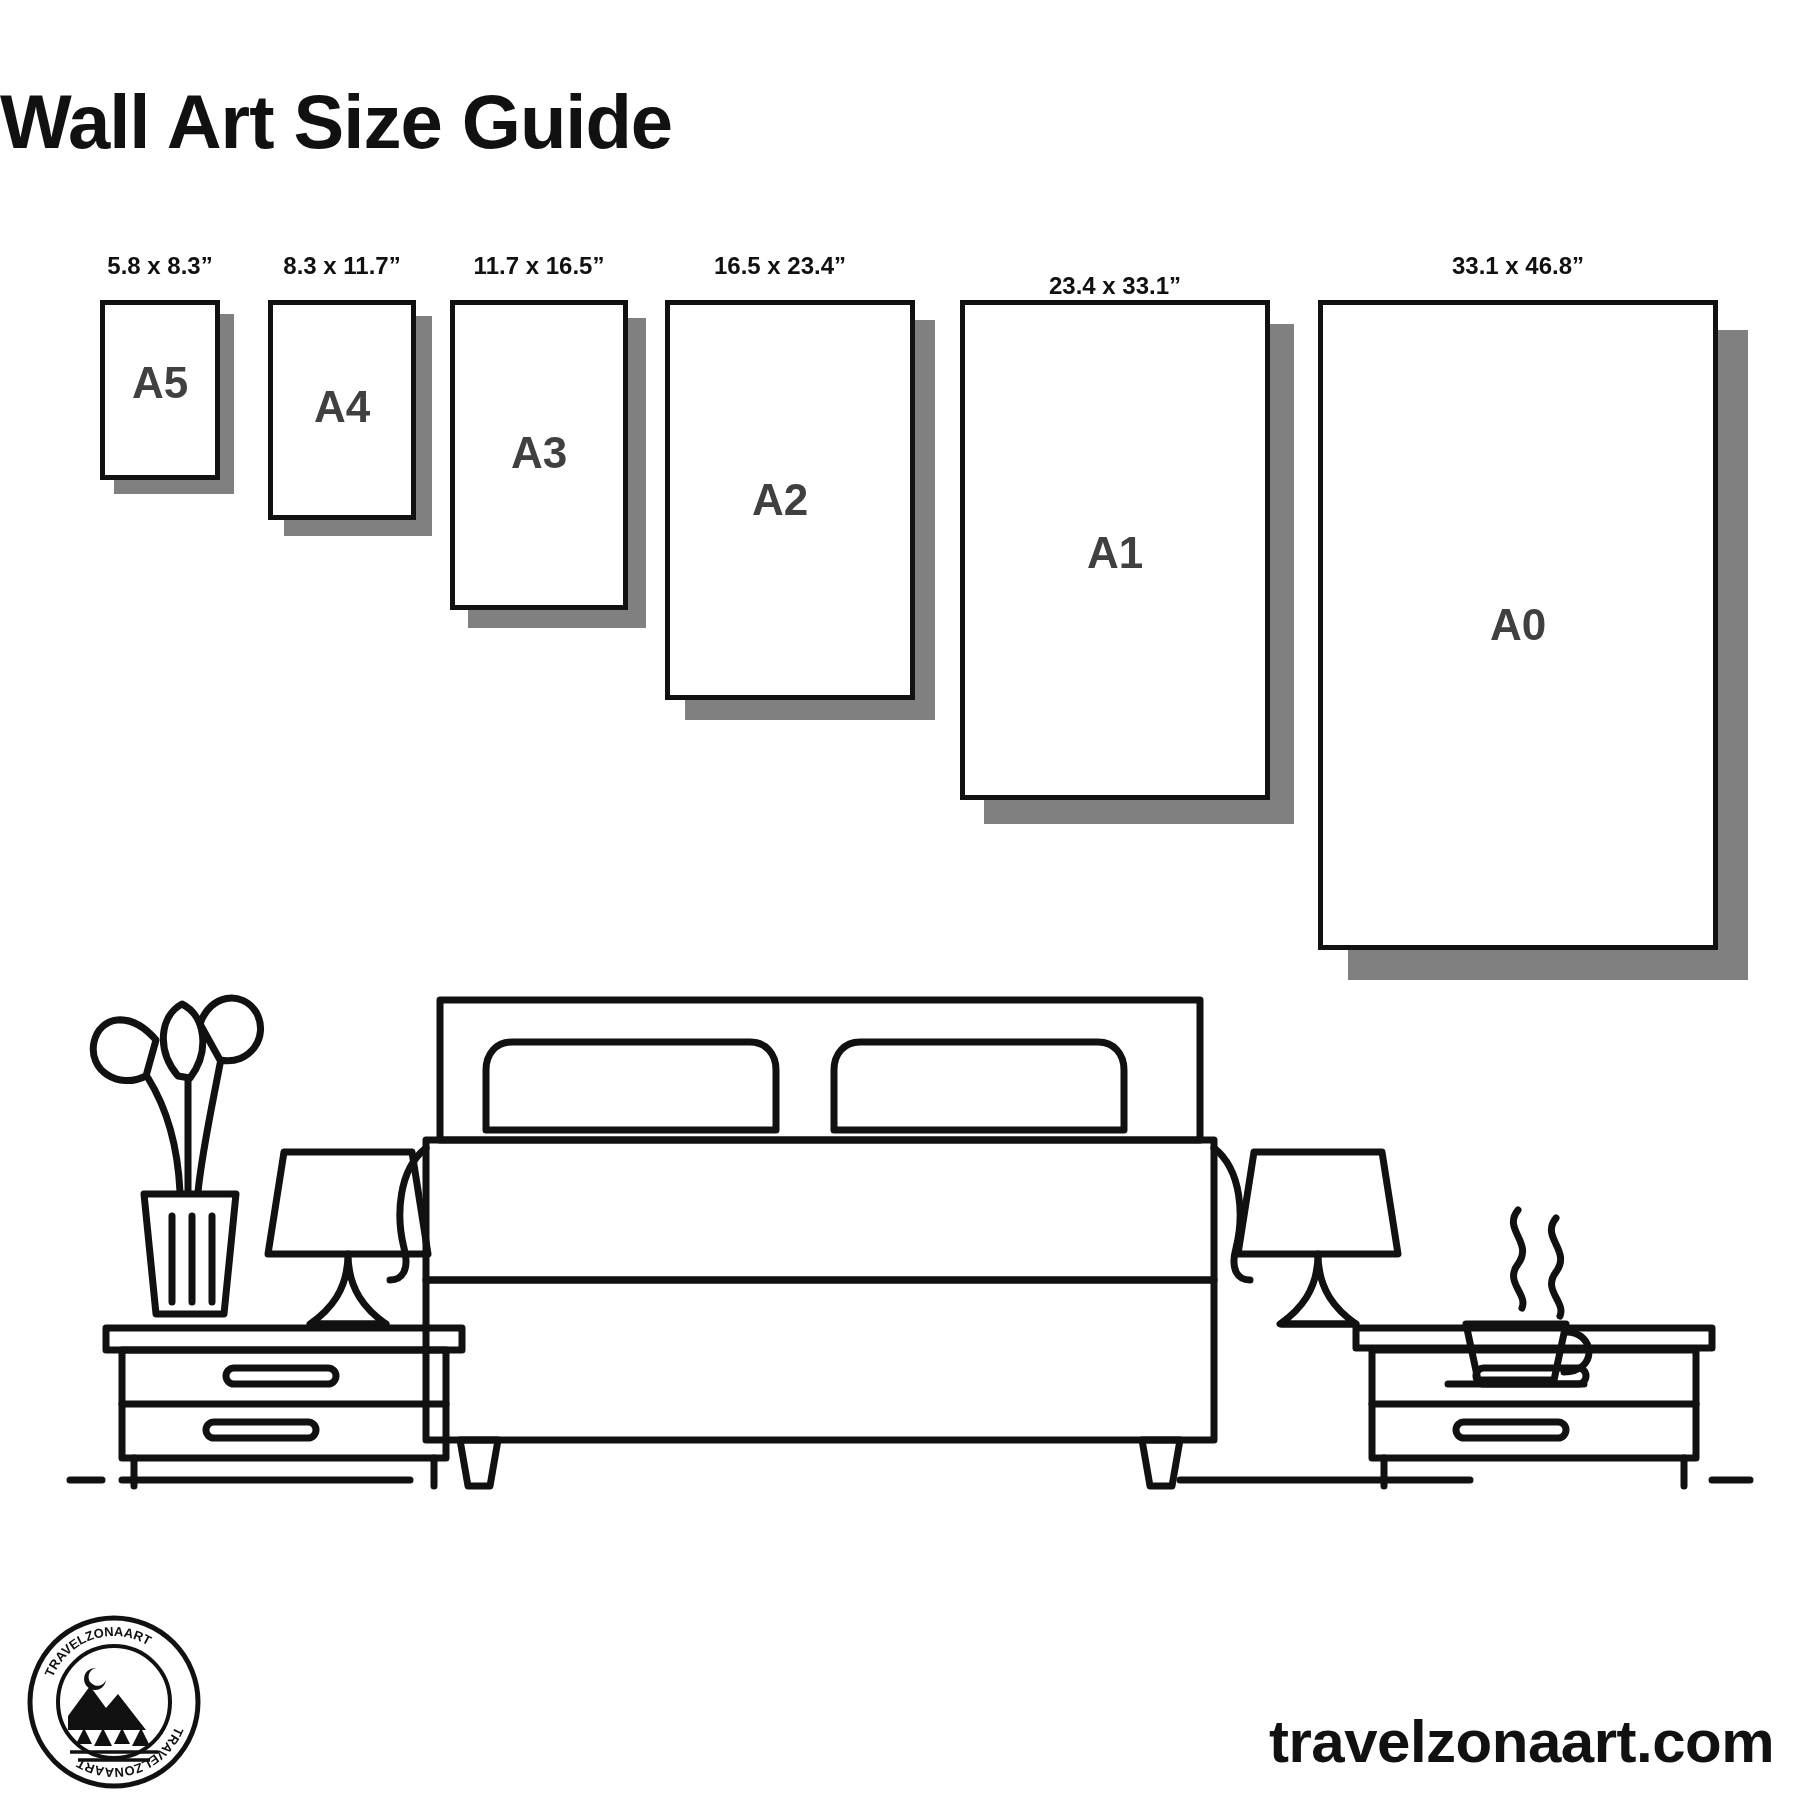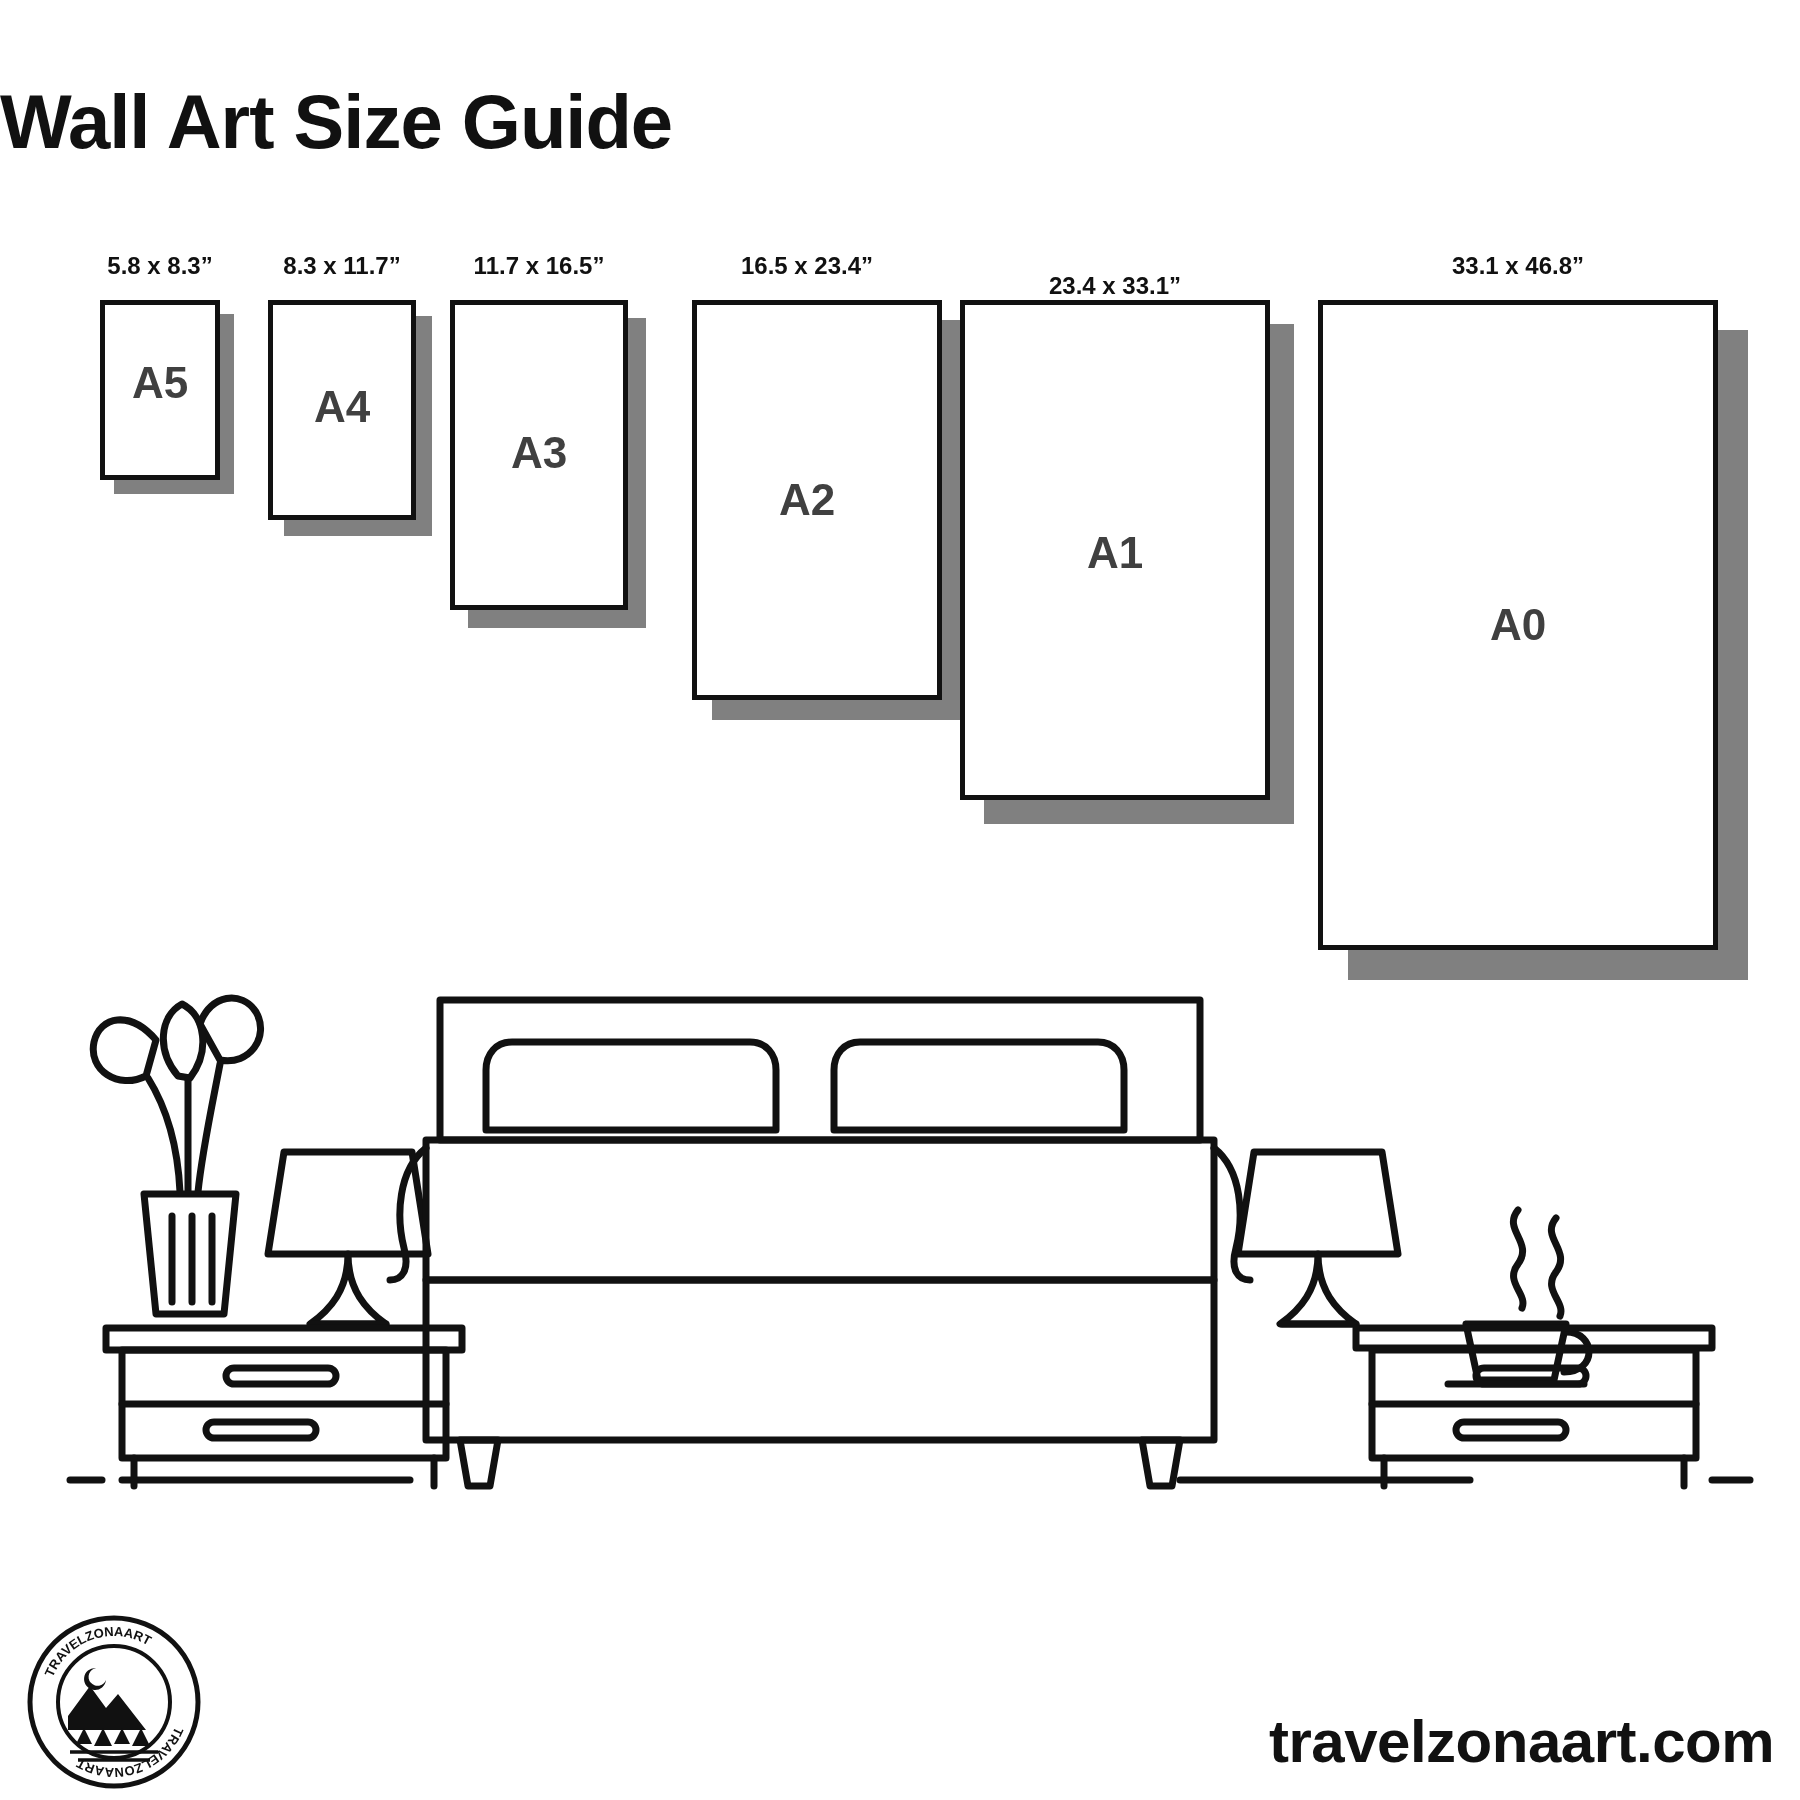--- a/index.html
+++ b/index.html
@@ -116,21 +116,21 @@
     <div class="frame-name" style="top:82px;">A4</div>
   </div>
 
   <div class="frame-group" style="left:450px; top:300px; width:178px; height:344px;">
     <div class="frame-label" style="top:-48px;">11.7 x 16.5”</div>
     <div class="frame-shadow" style="left:18px; top:18px; width:178px; height:310px;"></div>
     <div class="frame-box" style="left:0; top:0; width:178px; height:310px;"></div>
     <div class="frame-name" style="top:128px;">A3</div>
   </div>
 
-  <div class="frame-group" style="left:692px; top:300px; width:230px; height:400px;text-decoration:underline;">
+  <div class="frame-group" style="left:665px; top:300px; width:230px; height:400px;text-decoration:underline;">
     <div class="frame-label" style="top:-48px;">16.5 x 23.4”</div>
     <div class="frame-shadow" style="left:20px; top:20px; width:250px; height:400px;"></div>
     <div class="frame-box" style="left:0; top:0; width:250px; height:400px;"></div>
     <div class="frame-name" style="top:175px;">A2</div>
   </div>
 
   <div class="frame-group" style="left:960px; top:300px; width:310px; height:500px;">
     <div class="frame-label" style="top:-48px;margin-top:20px;">23.4 x 33.1”</div>
     <div class="frame-shadow" style="left:24px; top:24px; width:310px; height:500px;"></div>
     <div class="frame-box" style="left:0; top:0; width:310px; height:500px;"></div>

